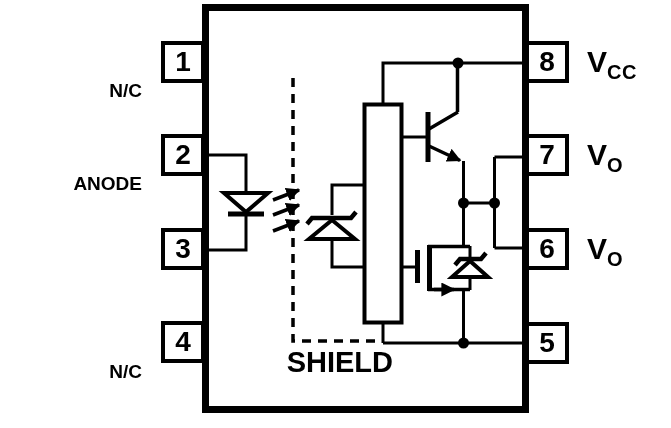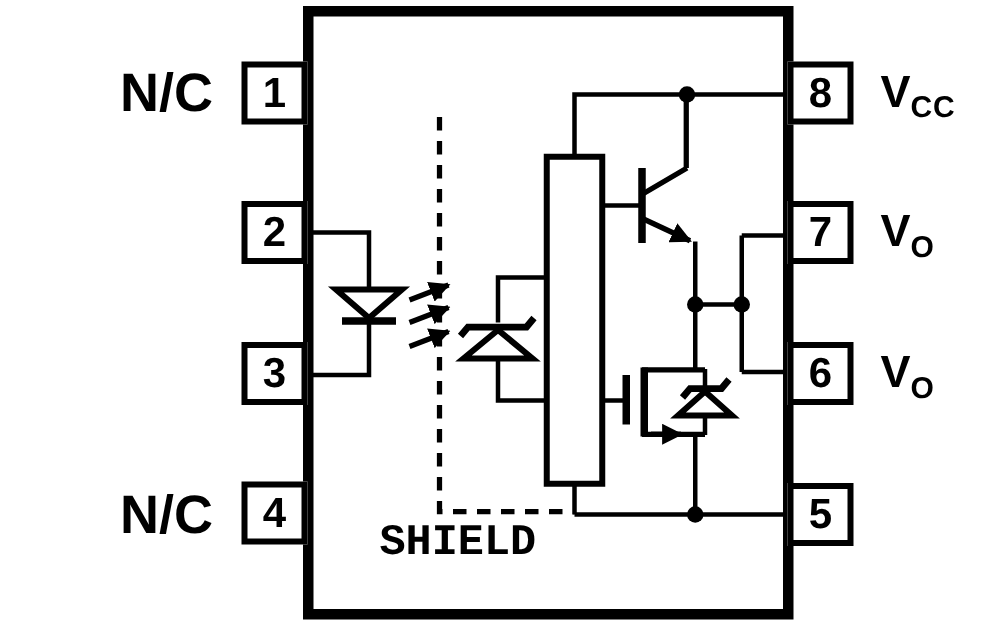--- a/index.html
+++ b/index.html
@@ -11,30 +11,30 @@
   .pin-box{
     position:absolute;width:44px;height:42px;box-sizing:border-box;
     border:4px solid #000;background:#fff;display:flex;align-items:center;justify-content:center;
     z-index:3;
   }
   .pin-box span{font-weight:bold;font-size:28px;line-height:1;}
   .pin-box.left{left:161px;}
   .pin-box.right{left:525px;}
   .lbl-left{
     position:absolute;left:0;width:142px;text-align:right;
-    font-weight:bold;font-size:36px;line-height:32px;white-space:nowrap;z-index:2;
+    font-weight:bold;font-size:19px;line-height:32px;white-space:nowrap;z-index:2;margin-top:29px;
   }
   .lbl-right{
     position:absolute;left:587px;font-weight:bold;font-size:30px;line-height:32px;
     white-space:nowrap;z-index:2;
   }
   .lbl-right .vsub{font-size:20px;position:relative;top:7px;letter-spacing:0.5px;}
   .shield-label{
-    position:absolute;left:253px;top:347px;width:140px;text-align:left;
-    font-weight:bold;font-size:29px;line-height:30px;z-index:2;font-family:Liberation Mono, monospace;
+    position:absolute;left:253px;top:347px;width:140px;text-align:right;
+    font-weight:bold;font-size:29px;line-height:30px;z-index:2;
   }
 </style>
 </head>
 <body>
 
 <div class="stage">
 
   <svg class="schematic-svg" viewBox="0 0 671 428" xmlns="http://www.w3.org/2000/svg">
     <defs>
       <marker id="arw" viewBox="0 0 10 10" refX="9" refY="5" markerWidth="4" markerHeight="4" orient="auto" markerUnits="strokeWidth">
@@ -106,20 +106,21 @@
 
     <g fill="#000">
       <circle cx="458" cy="63" r="5.5"></circle>
       <circle cx="463.5" cy="203" r="5.5"></circle>
       <circle cx="494.5" cy="203" r="5.5"></circle>
       <circle cx="463.5" cy="343" r="5.5"></circle>
     </g>
   </svg>
 
   <div class="lbl-left" style="top:46px">N/C</div>
+  <div class="lbl-left" style="top:139px">ANODE</div>
   <div class="lbl-left" style="top:327px">N/C</div>
 
   <div class="pin-box left" style="top:41px">
       <span>1</span>
     </div>
   <div class="pin-box left" style="top:134px">
       <span>2</span>
     </div>
   <div class="pin-box left" style="top:228px">
       <span>3</span>

